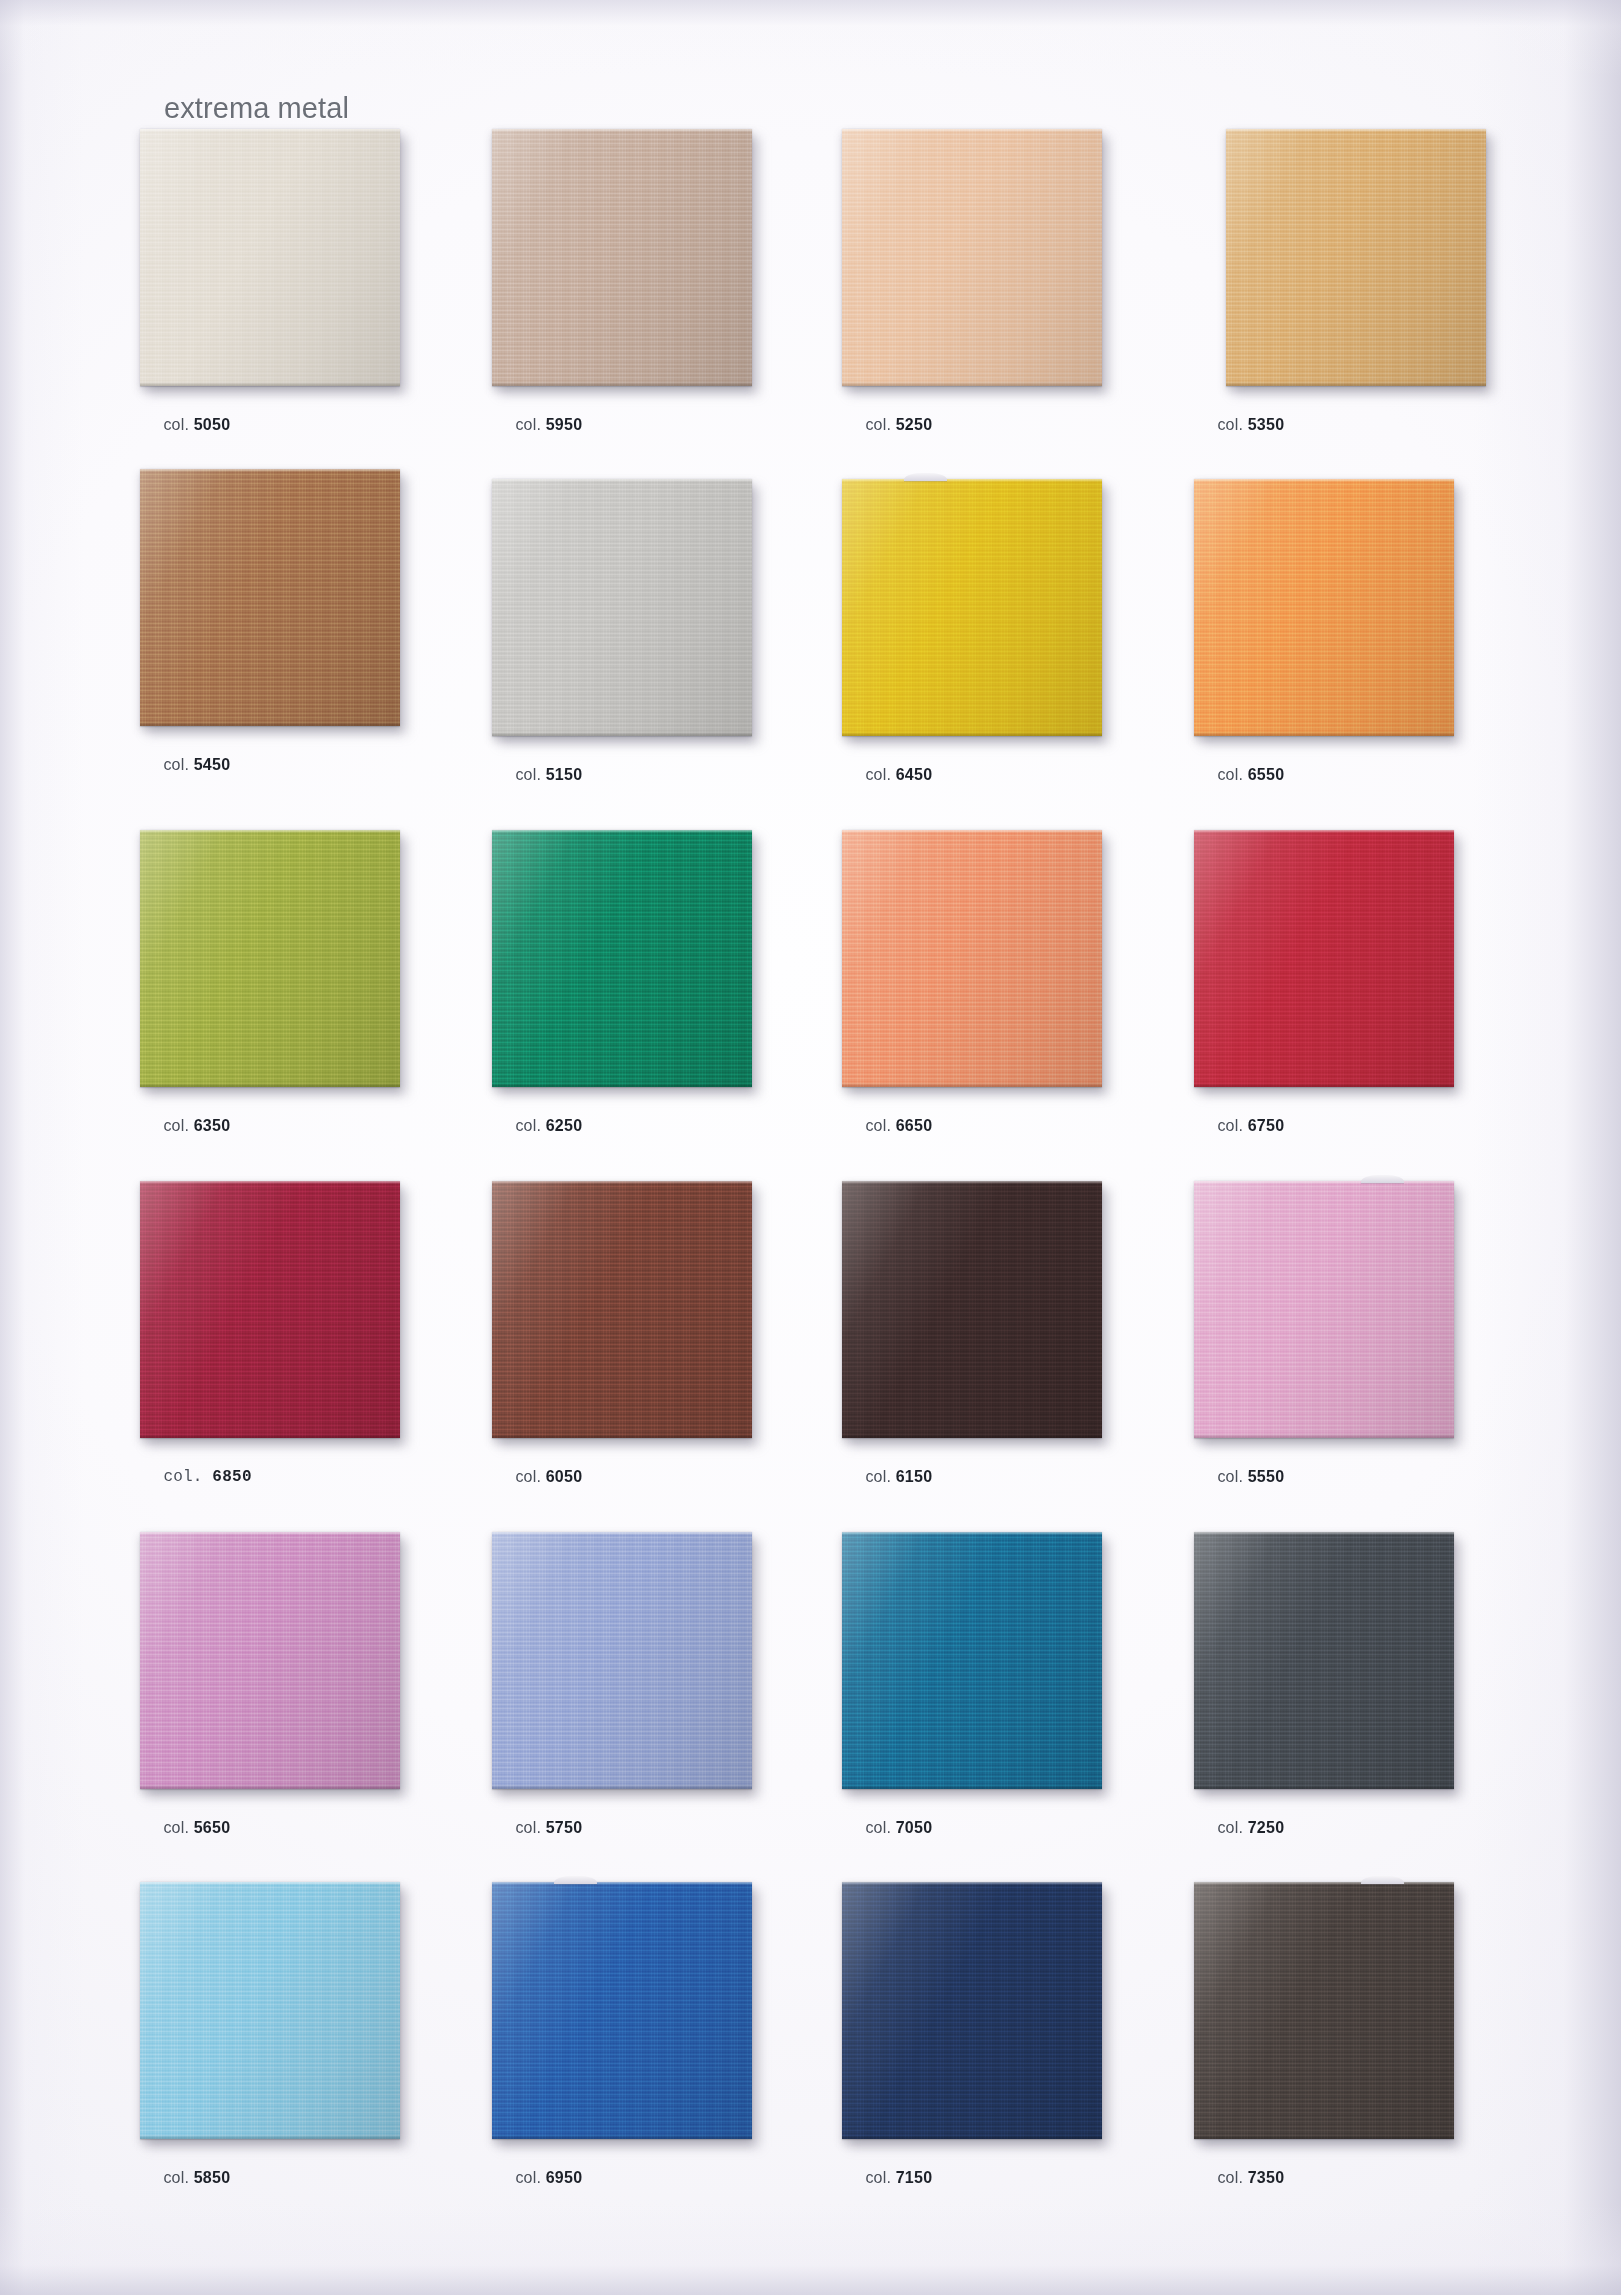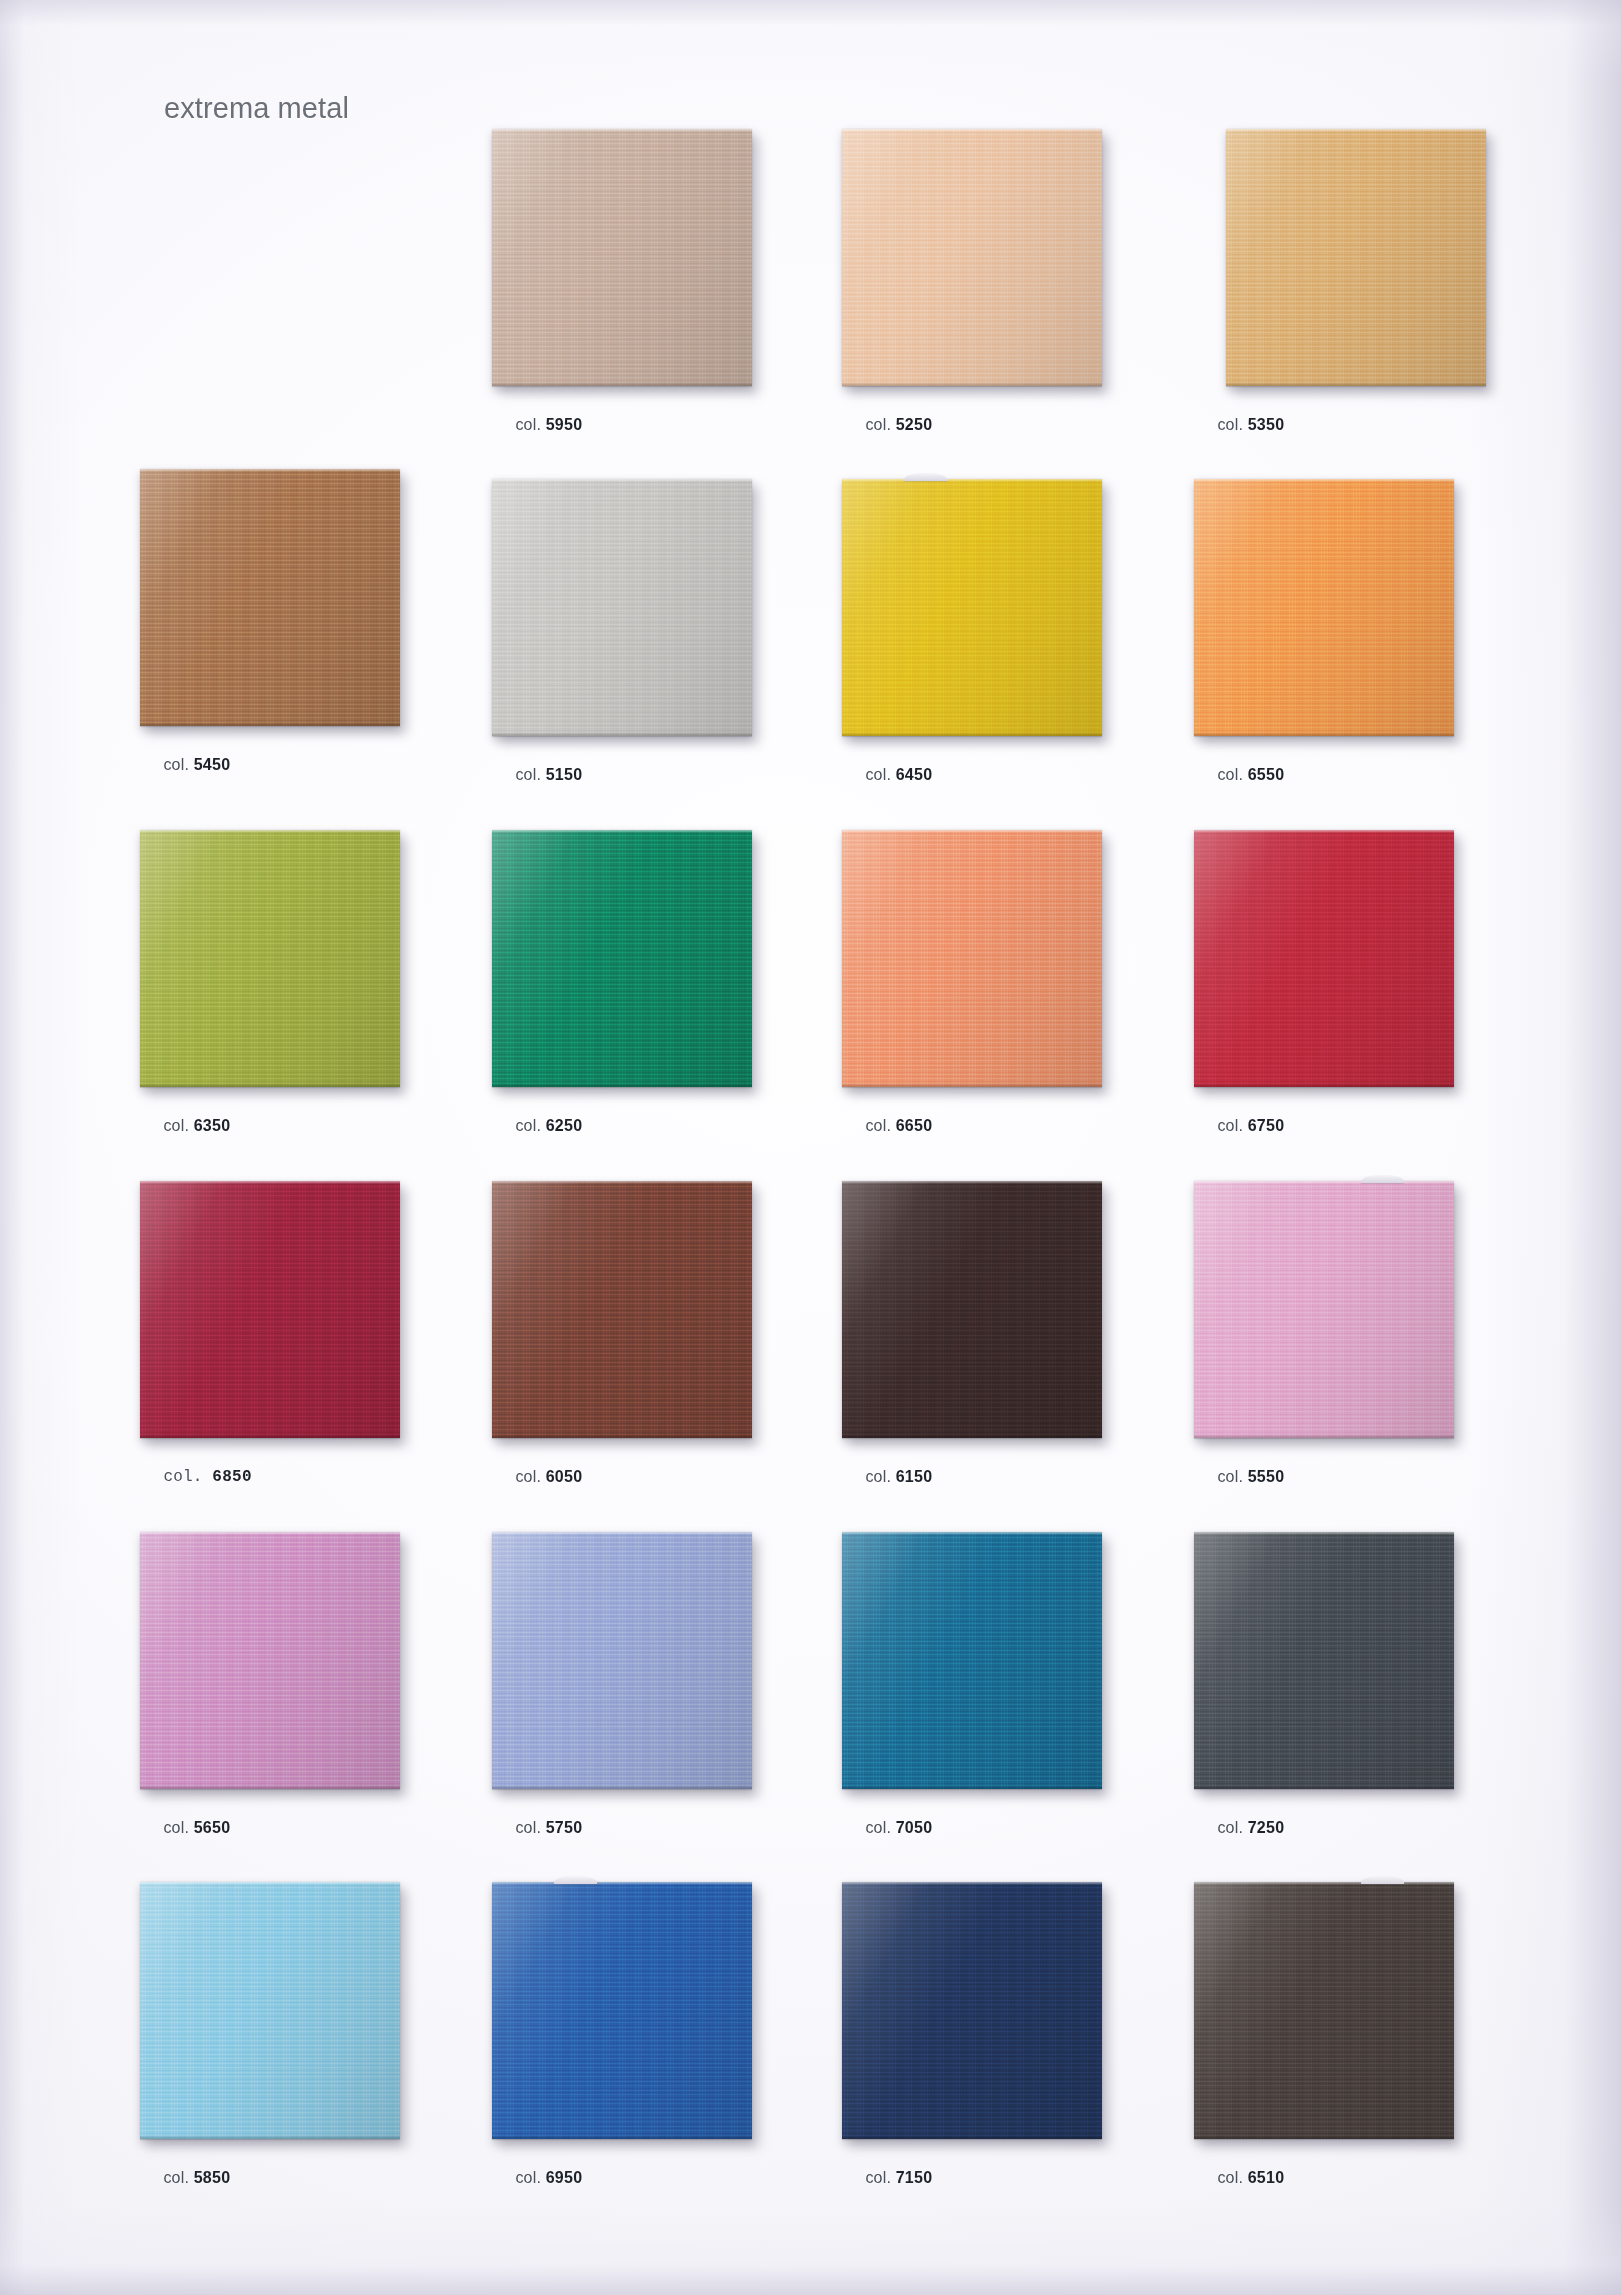--- a/index.html
+++ b/index.html
@@ -162,20 +162,33 @@
   }
 </style>
 </head>
 <body>
 
 <div id="page"></div>
 
 <div id="title">extrema metal</div>
 
 <div id="grid">
+    <div class="swatch-cell" style="left: 140px; top: 129px;">
+      <div class="chip-wrap">
+        <div class="chip-shadow"></div>
+        <div class="chip" title="pearl cream">
+          <div class="base" style="background: rgb(228, 222, 212);"></div>
+          <div class="grain"></div>
+          <div class="sheen"></div>
+          <div class="topedge"></div>
+          <div class="botedge"></div>
+        </div>
+      </div>
+      <div class="caption"><span class="pfx">col.</span> <span class="num">5050</span></div>
+    </div>
     <div class="swatch-cell" style="left: 492px; top: 129px;">
       <div class="chip-wrap">
         <div class="chip-shadow"></div>
         <div class="chip" title="taupe greige">
           <div class="base" style="background: rgb(200, 176, 161);"></div>
           <div class="grain"></div>
           <div class="sheen"></div>
           <div class="topedge"></div>
           <div class="botedge"></div>
         </div>
@@ -463,16 +476,16 @@
         <div class="chip-shadow"></div>
         <div class="chip" title="dark brown grey">
           <div class="base" style="background: rgb(74, 66, 63);"></div>
           <div class="grain"></div>
           <div class="sheen"></div>
           <div class="topedge"></div>
           <div class="botedge"></div>
         </div>
         <div class="curl r"></div>
       </div>
-      <div class="caption"><span class="pfx">col.</span> <span class="num">6510</span></div>
+      <div class="caption"><span class="pfx">col.</span> <span class="num">7350</span></div>
     </div>
   </div>
 
 
 </body></html>

